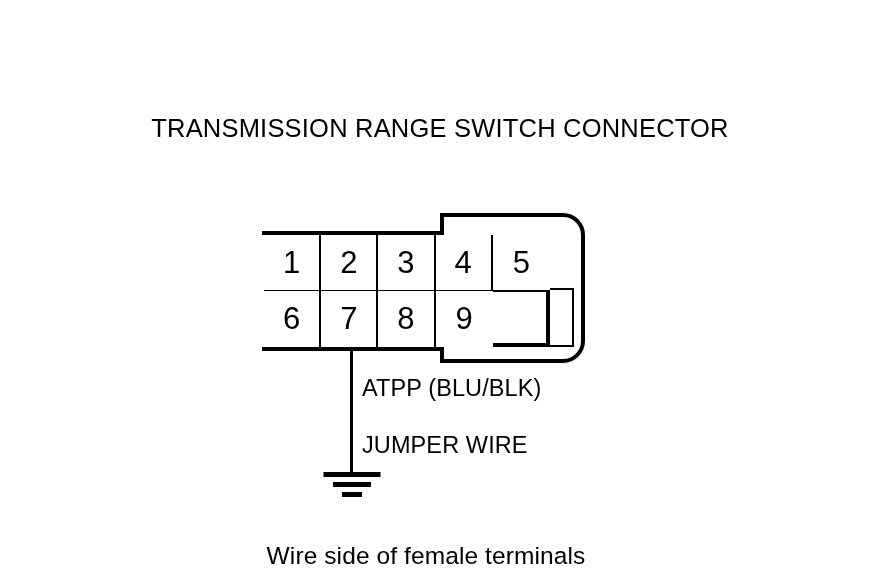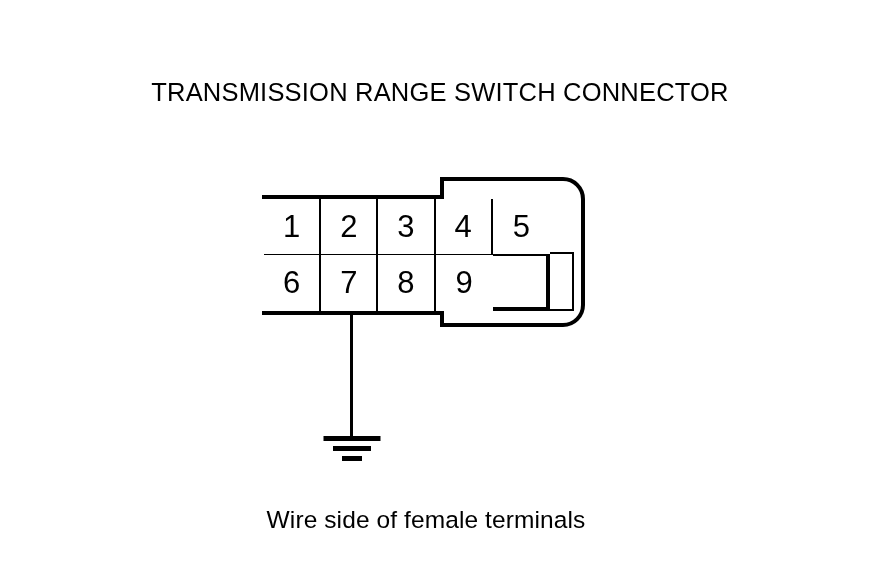--- a/index.html
+++ b/index.html
@@ -13,20 +13,21 @@
     position: relative;
     overflow: hidden;
     font-family: "Liberation Sans", sans-serif;
     color: #000000;
     -webkit-font-smoothing: antialiased;
   }
 
   .canvas {
     position: absolute;
     inset: 0;
+    margin-top: 36px;
   }
 
   
   .title {
     position: absolute;
     left: 0;
     top: 78px;
     width: 880px;
     text-align: center;
     font-size: 25.5px;
@@ -236,17 +237,19 @@
   </div>
 
   <div class="wire"></div>
 
   <div class="ground">
     <div class="gnd-bar gnd-bar-1"></div>
     <div class="gnd-bar gnd-bar-2"></div>
     <div class="gnd-bar gnd-bar-3"></div>
   </div>
 
-
+  <div class="wire-label label-atpp">ATPP (BLU/BLK)</div>
+
+  <div class="wire-label label-jumper">JUMPER WIRE</div>
 
   <div class="caption">Wire side of female terminals</div>
 
 </div>
 
 </body></html>

